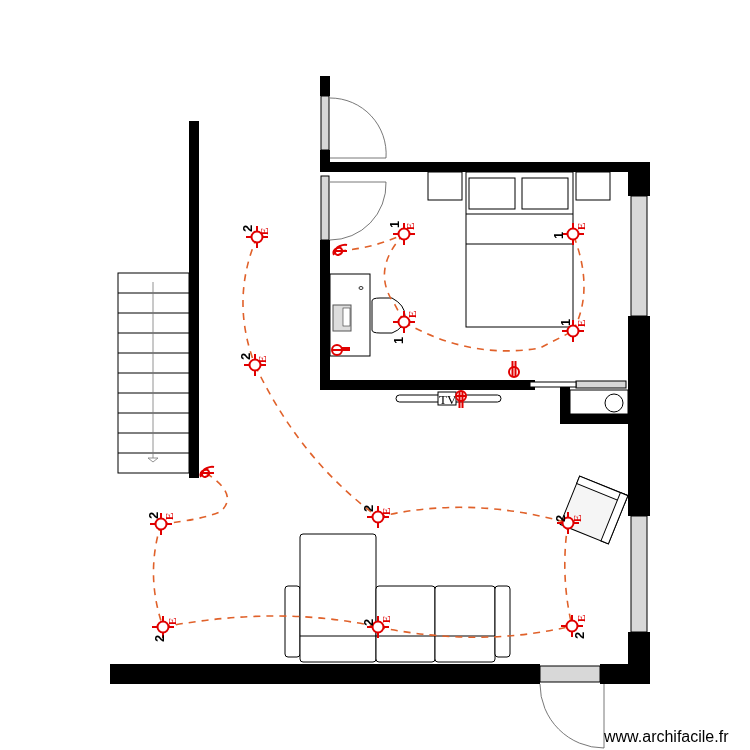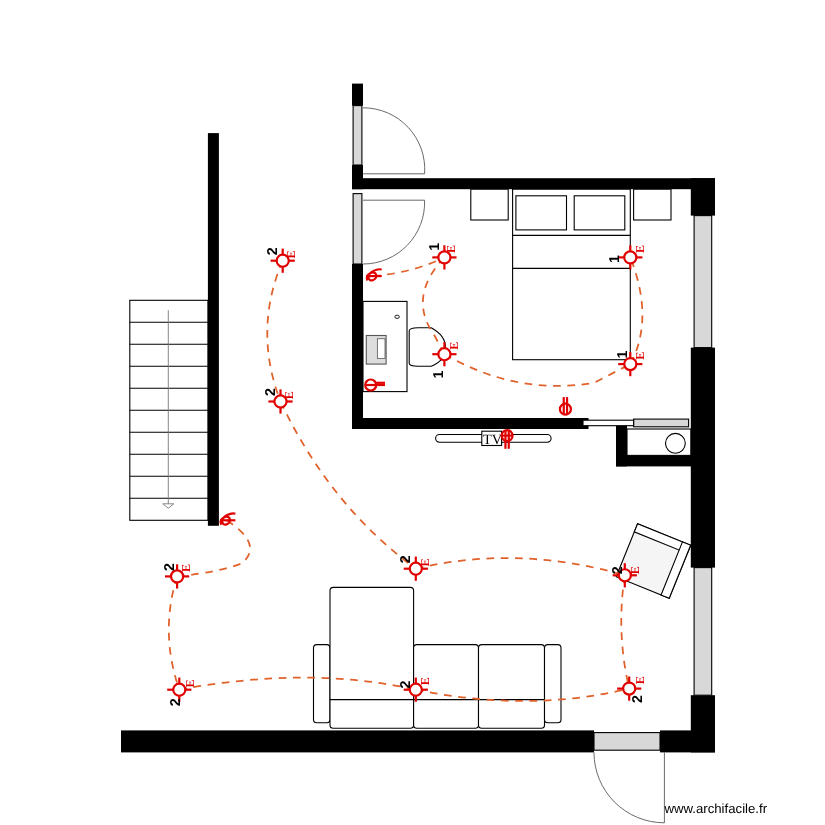--- a/index.html
+++ b/index.html
@@ -8,21 +8,21 @@
   .wall { fill: #000; }
   .line { stroke: #000; fill: #fff; stroke-width: 1; }
   .thin { stroke: #555; fill: none; stroke-width: 0.8; }
   .win { fill: #d8d8d8; stroke: #000; stroke-width: 1; }
   .wire { stroke: #e0612a; stroke-width: 1.6; fill: none; stroke-dasharray: 7 6; }
   .sym { stroke: #e00000; stroke-width: 2; fill: #fff; }
   .symline { stroke: #e00000; stroke-width: 2; fill: none; }
   .lbl { font-family: "Liberation Sans", sans-serif; font-size: 13px; font-weight: bold; fill: #000; }
   .e { font-family: "Liberation Serif", serif; font-size: 11px; font-weight: bold; fill: #e00000; }
   .tv { font-family: "Liberation Serif", serif; font-size: 13px; fill: #000; }
-  .watermark { position: absolute; left: 604px; top: 728px; font-size: 12px; color: #000; font-family: "Liberation Sans", sans-serif; }
+  .watermark { position: absolute; left: 604px; top: 728px; font-size: 16px; color: #000; font-family: "Liberation Sans", sans-serif; }
 </style>
 </head>
 <body>
 
 <svg width="750" height="750" viewBox="0 0 750 750">
 
   <g>
     <rect class="wall" x="189" y="121" width="10" height="357"></rect>
     <rect class="wall" x="320" y="76" width="10" height="20"></rect>
     <rect class="wall" x="320" y="162" width="330" height="10"></rect>

